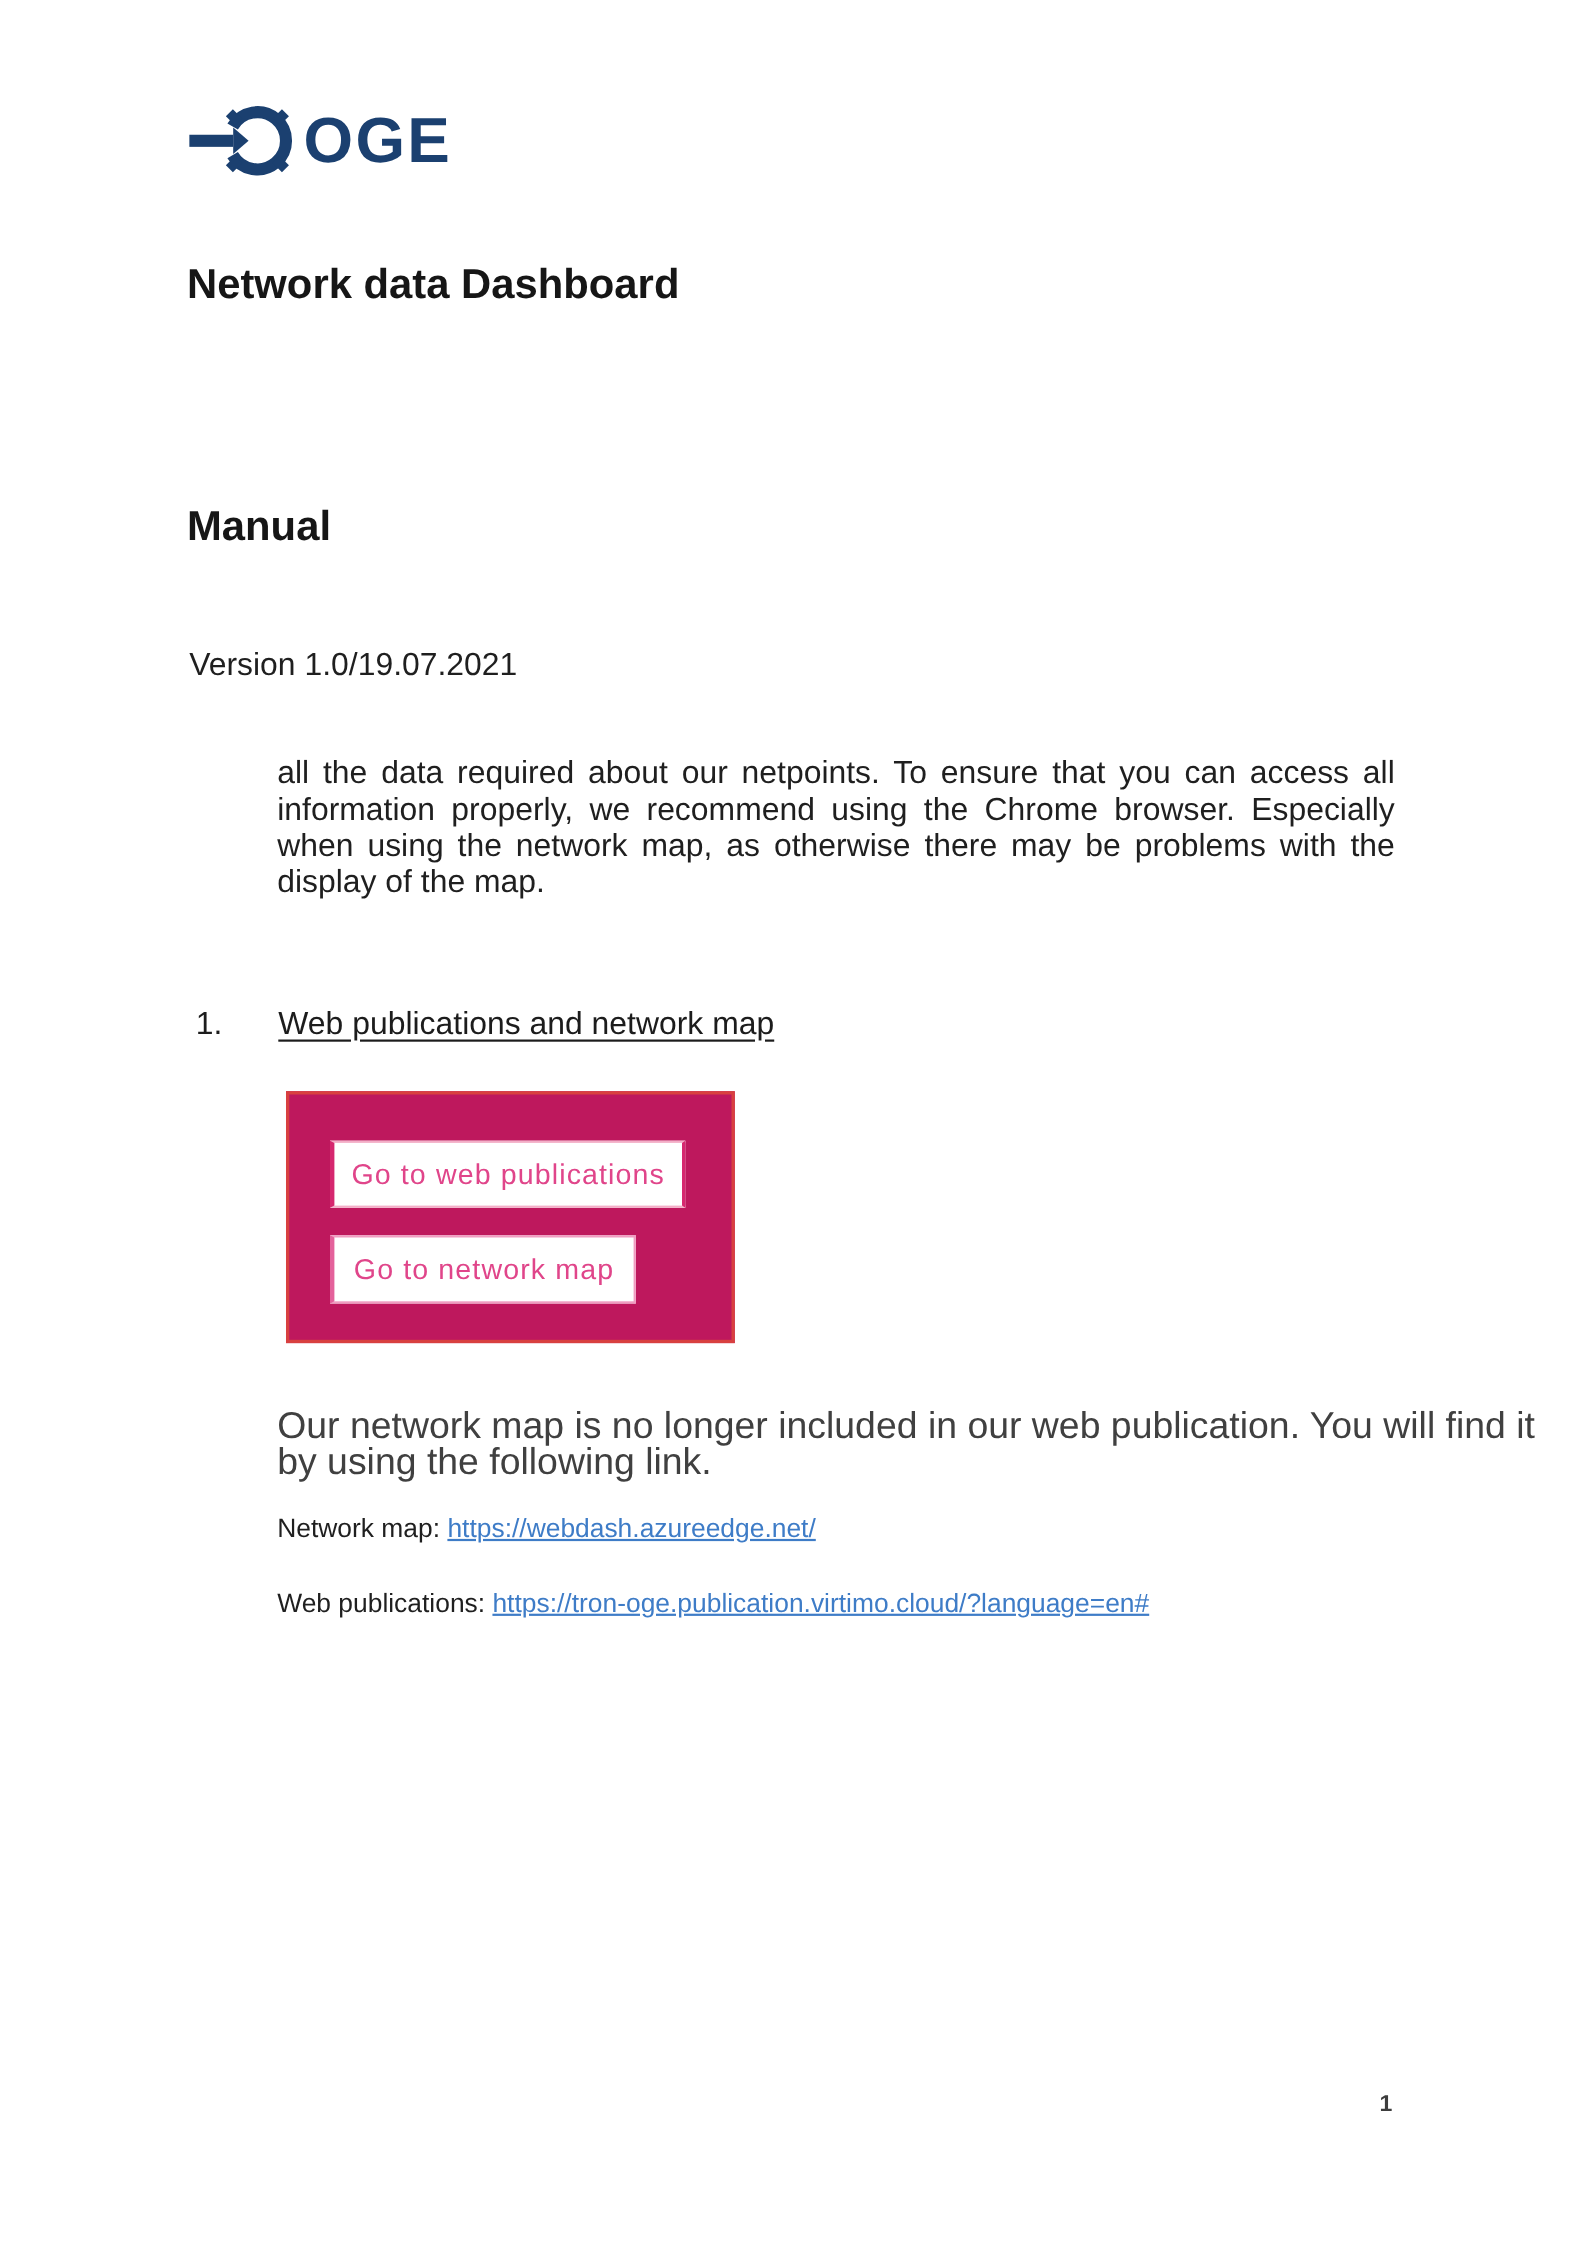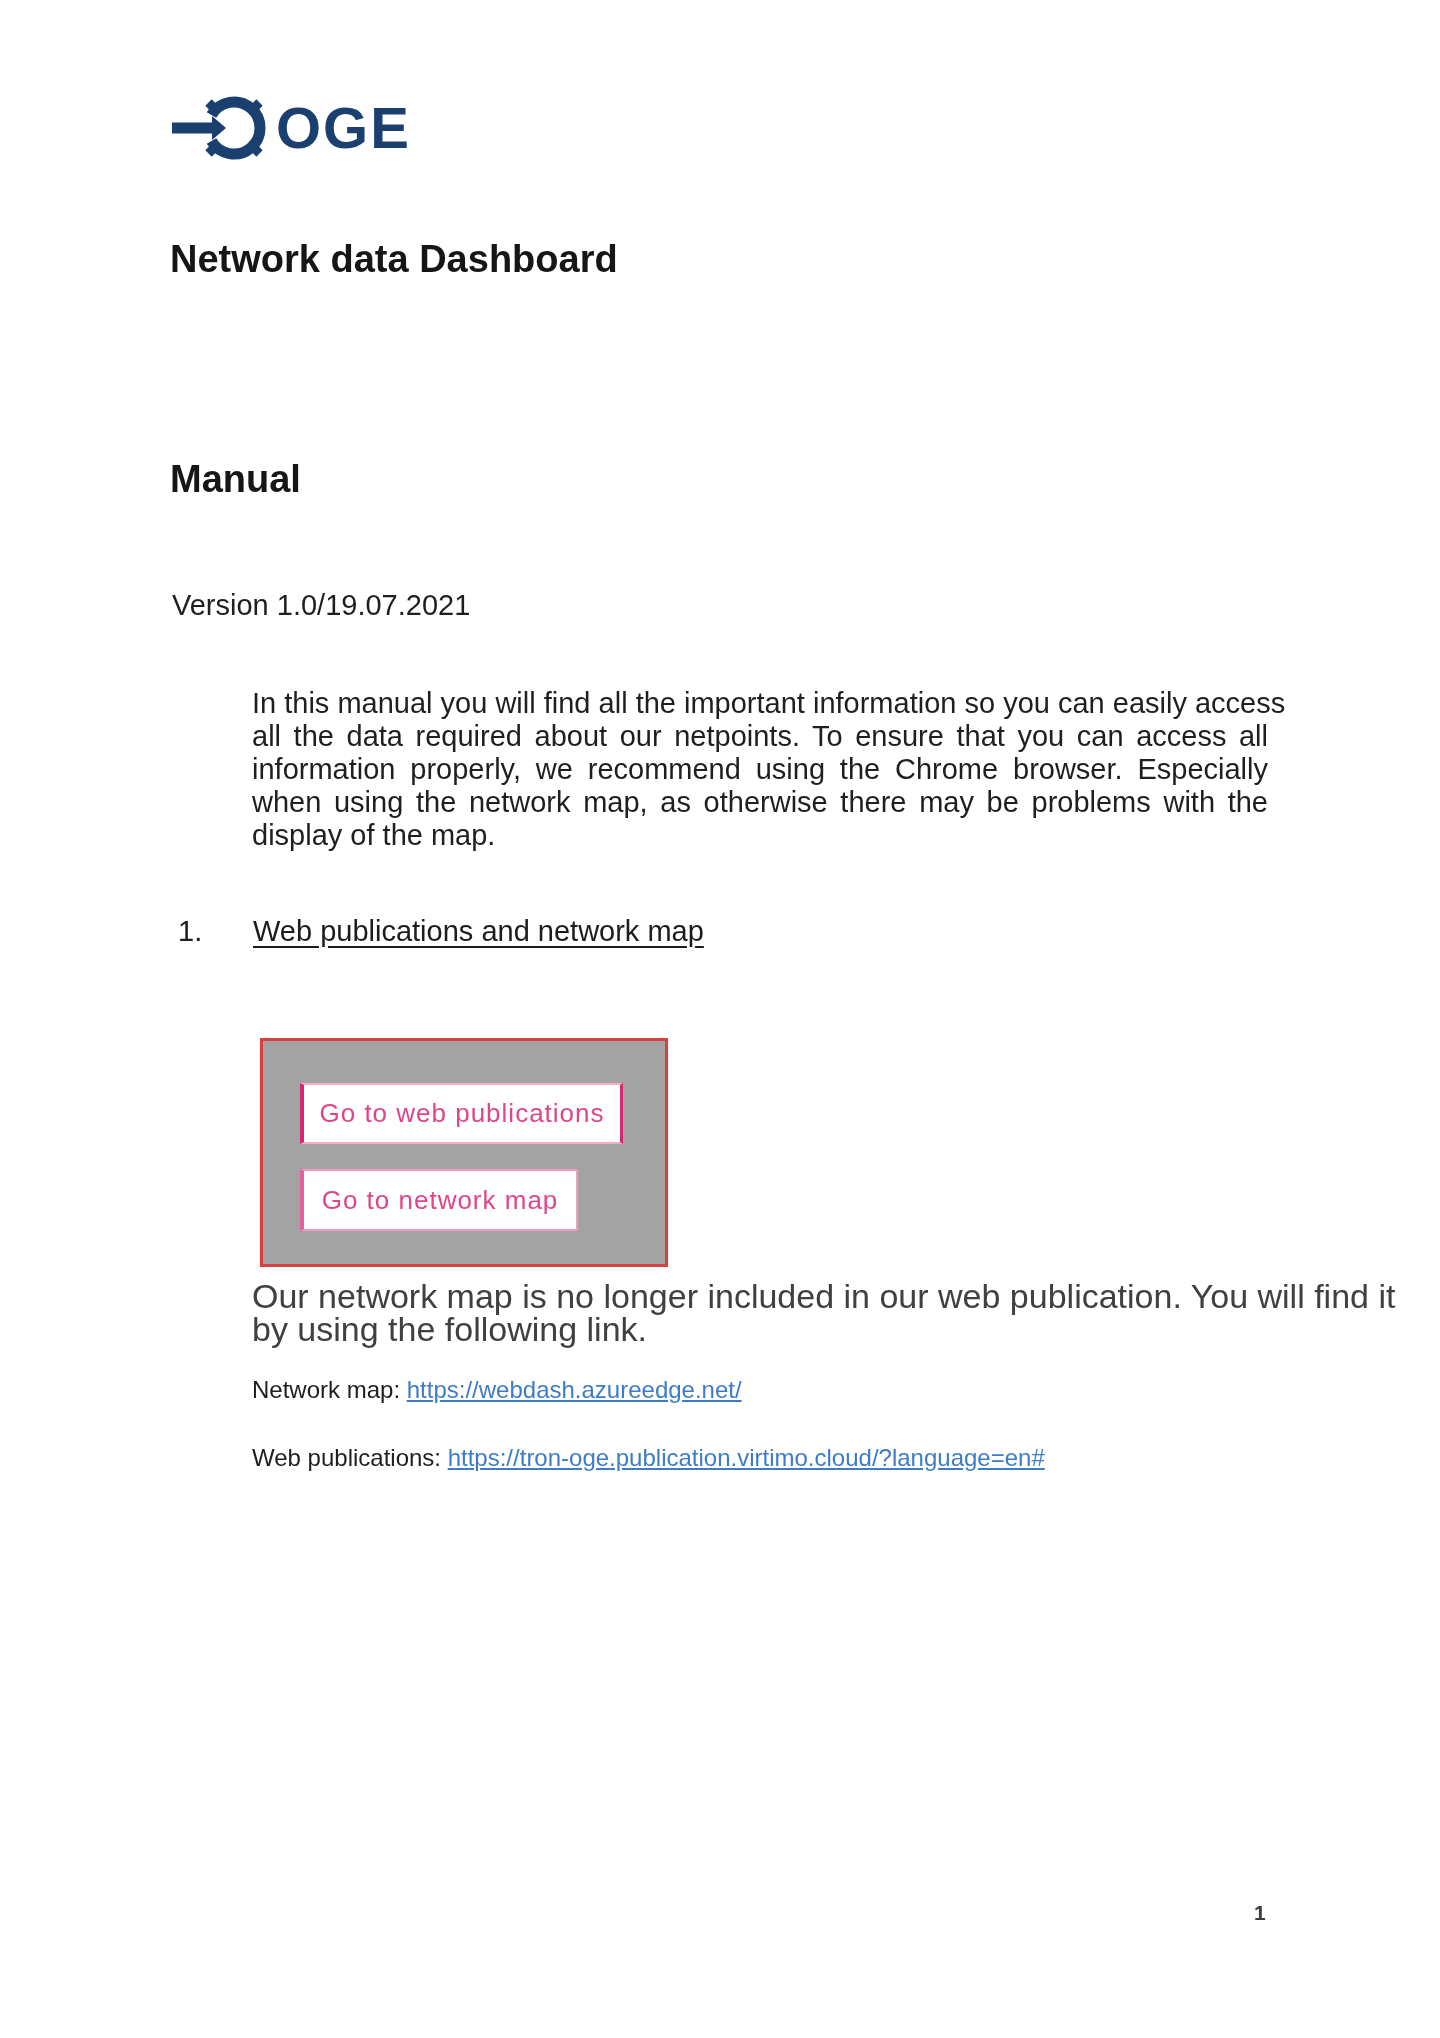--- a/index.html
+++ b/index.html
@@ -26,21 +26,21 @@
   .intro { position:absolute; left:252px; top:687px; width:1016px; font-size:29px; line-height:33px; color:#1f1f1f; }
   .jline { text-align:justify; text-align-last:justify; white-space:nowrap; }
   .jline.last { text-align-last:left; }
 
   
   .section-heading { position:absolute; left:178px; top:915px; font-size:29px; color:#1c1c1c; display:flex; }
   .section-number { width:75px; }
   .section-title { text-decoration:underline; text-underline-offset:5px; }
 
   
-  .figure-box { position:absolute; left:260px; top:992px; width:408px; height:229px; border:3px solid #d84040; background:#a3a3a3;margin-top:46px; }
+  .figure-box { position:absolute; left:260px; top:992px; width:408px; height:229px; border:3px solid #d84040; background:#be185d; }
   .fig-btn { position:absolute; display:flex; align-items:center; justify-content:center;
              font-size:26px; letter-spacing:1px; color:#e0458a; background:#ffffff; cursor:pointer; }
   .fig-btn-1 { left:37px; top:42px; width:323px; height:61px;
                border:2px solid #f3aec7; border-left:4px solid #d6276f; border-right:3px solid #d6276f; }
   .fig-btn-2 { left:37px; top:128px; width:278px; height:62px;
                border:2px solid #f09cc0; border-left:4px solid #e4619b;text-align:right; }
 
   
   .map-note { position:absolute; left:252px; top:1280px; font-size:34px; line-height:33px; color:#404040; }
 
@@ -73,21 +73,20 @@
     </svg>
   </span>
   <span class="logo-text">OGE</span>
 </div>
 
 <div class="doc-title">Network data Dashboard</div>
 <div class="manual-title">Manual</div>
 <div class="version-line">Version 1.0/19.07.2021</div>
 
 <div class="intro">
-  <div class="jline">In this manual you will find all the important information so you can easily access</div>
   <div class="jline">all the data required about our netpoints. To ensure that you can access all</div>
   <div class="jline">information properly, we recommend using the Chrome browser. Especially</div>
   <div class="jline">when using the network map, as otherwise there may be problems with the</div>
   <div class="jline last">display of the map.</div>
 </div>
 
 <div class="section-heading">
   <span class="section-number">1.</span>
   <span class="section-title">Web publications and network map</span>
 </div>

